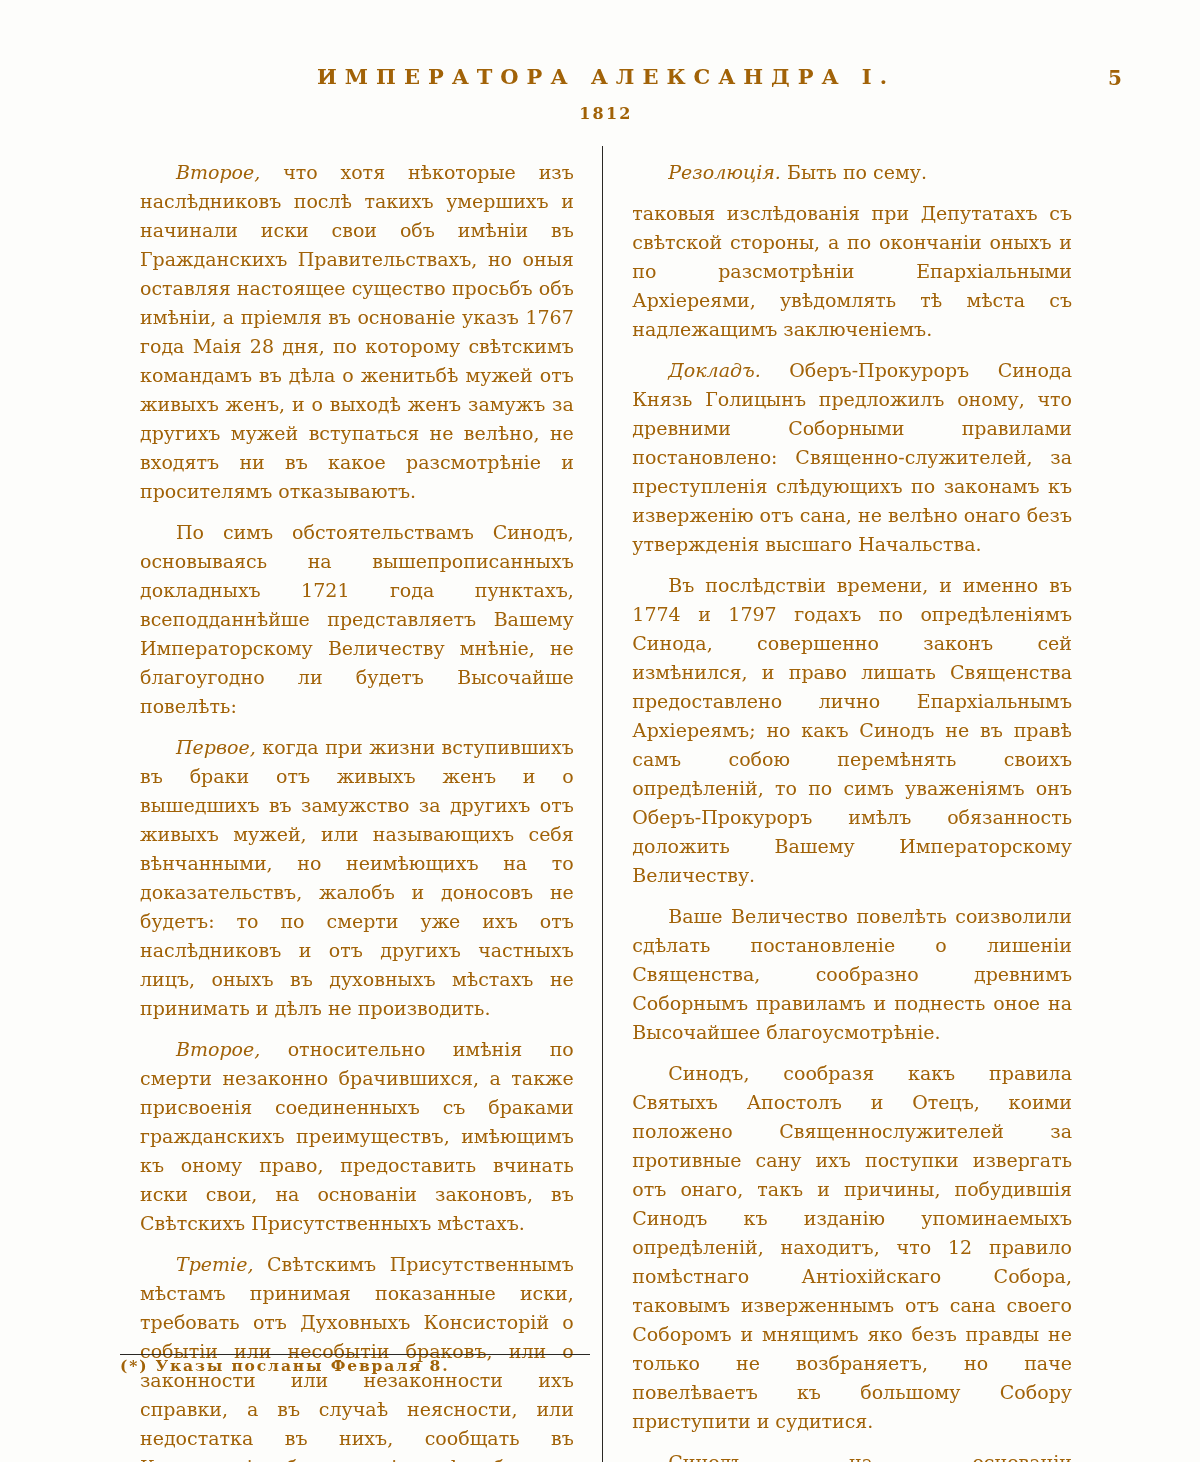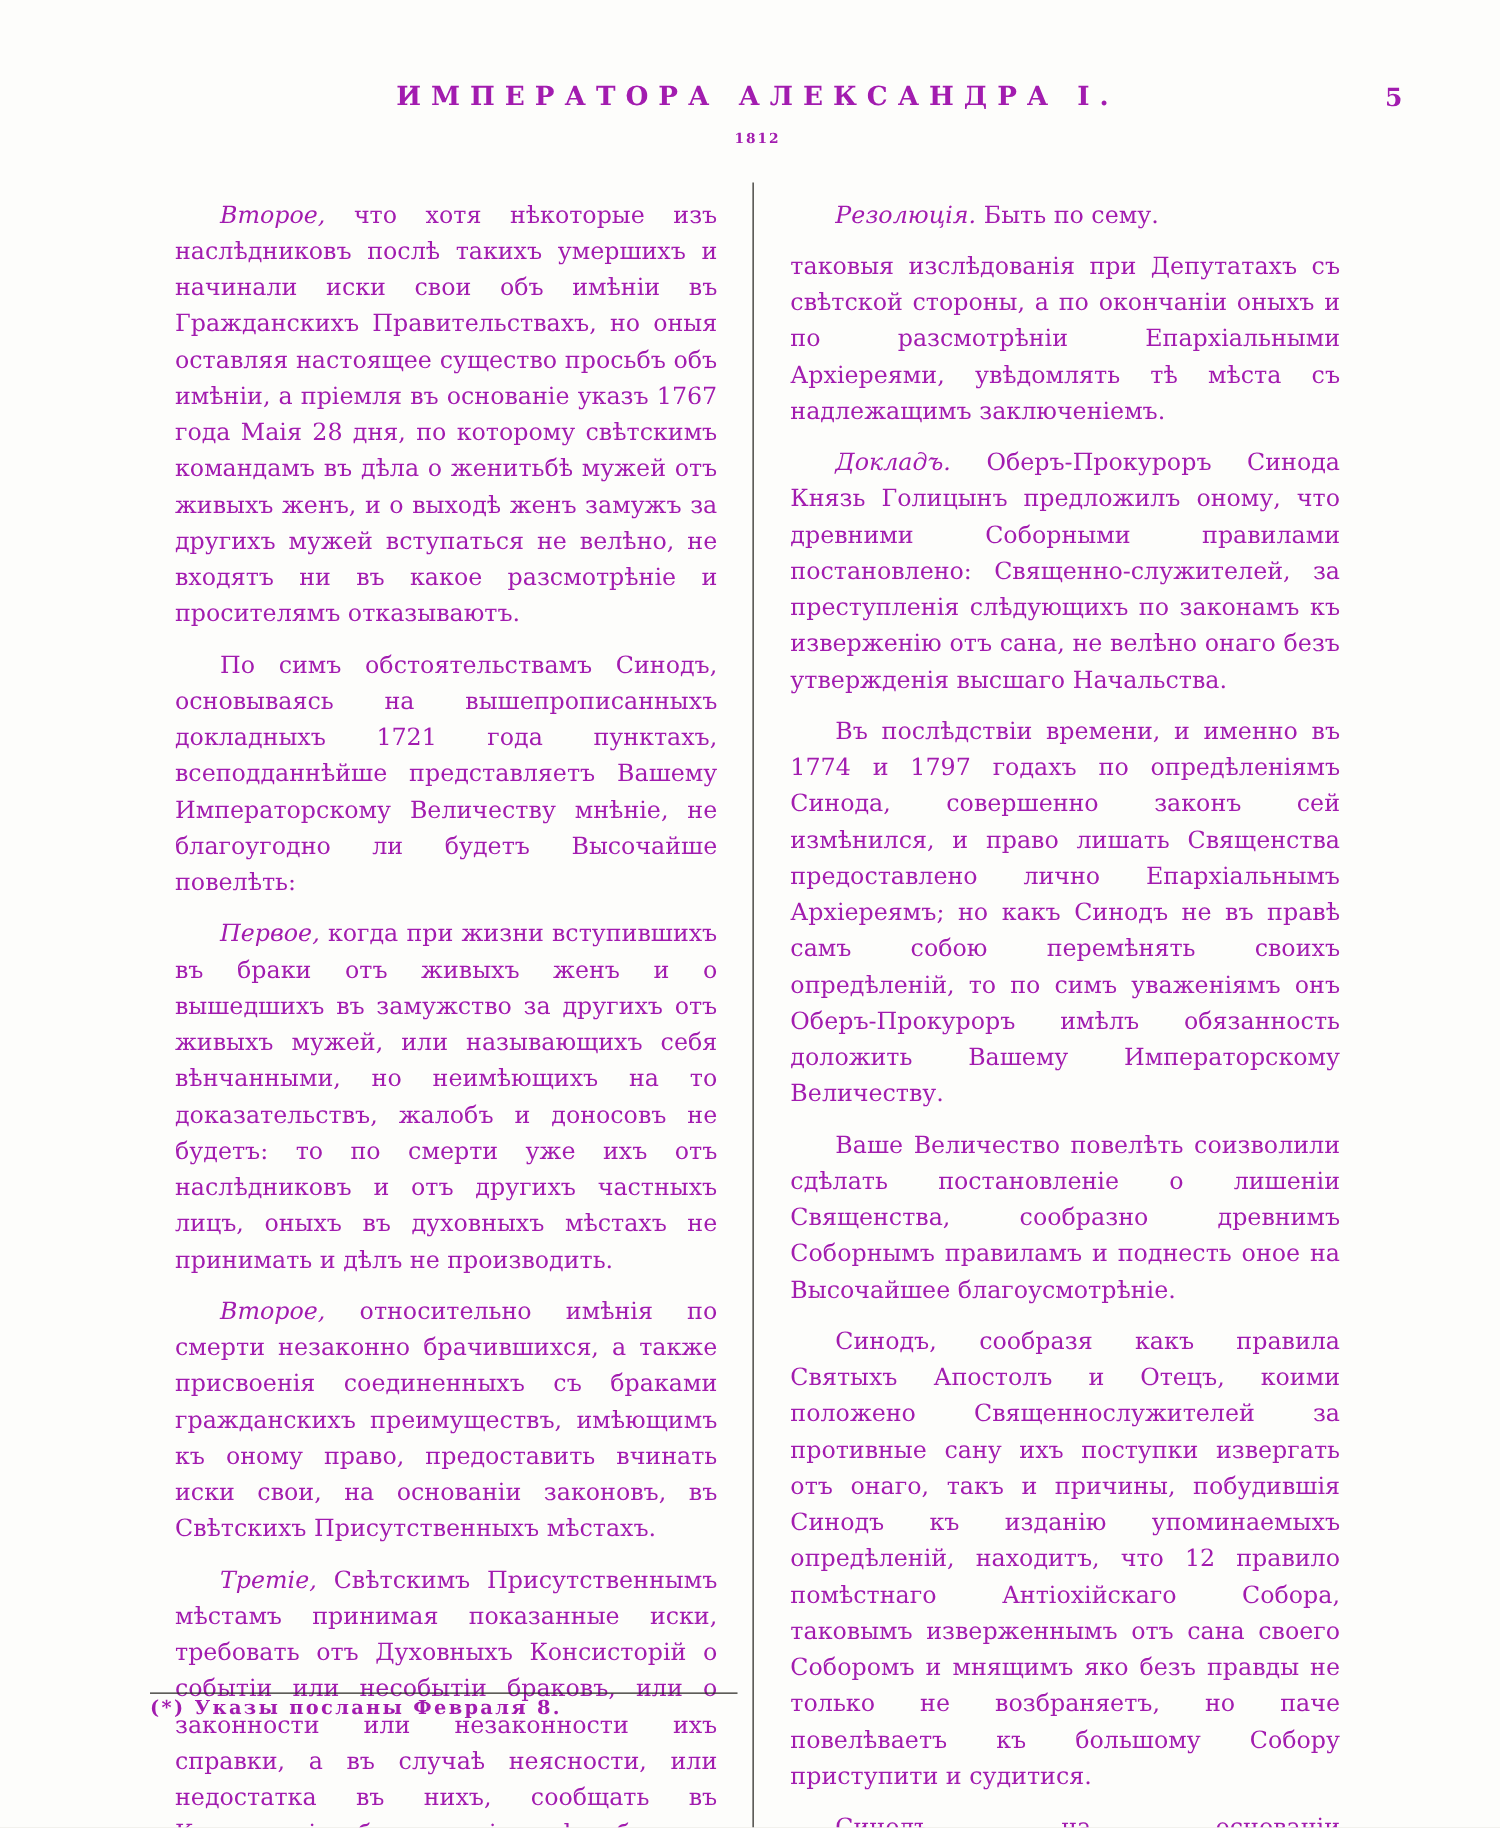--- a/index.html
+++ b/index.html
@@ -7,21 +7,21 @@
     margin: 0;
     padding: 0;
     background: #e9e7e2;
   }
   .page {
     position: relative;
     width: 1200px;
     height: 1462px;
     margin: 0 auto;
     background: #fdfdfb;
-    color: #a21caf;
+    color: #a16207;
     font-family: "DejaVu Serif", "Liberation Serif", serif;
     box-sizing: border-box;
     padding: 64px 116px 0 128px;
     overflow: hidden;
   }
   
   .running-head {
     position: relative;
     text-align: center;
     height: 32px;
@@ -35,21 +35,21 @@
   .page-number {
     position: absolute;
     right: -38px;
     top: 2px;
     font-size: 20px;
     font-weight: bold;
     letter-spacing: 0;
   }
   .year-line {
     text-align: center;
-    font-size: 11px;
+    font-size: 16px;
     font-weight: bold;
     letter-spacing: 0.14em;
     margin-top: 8px;
     height: 24px;
   }
   
   .columns {
     display: flex;
     align-items: stretch;
     margin-top: 18px;

